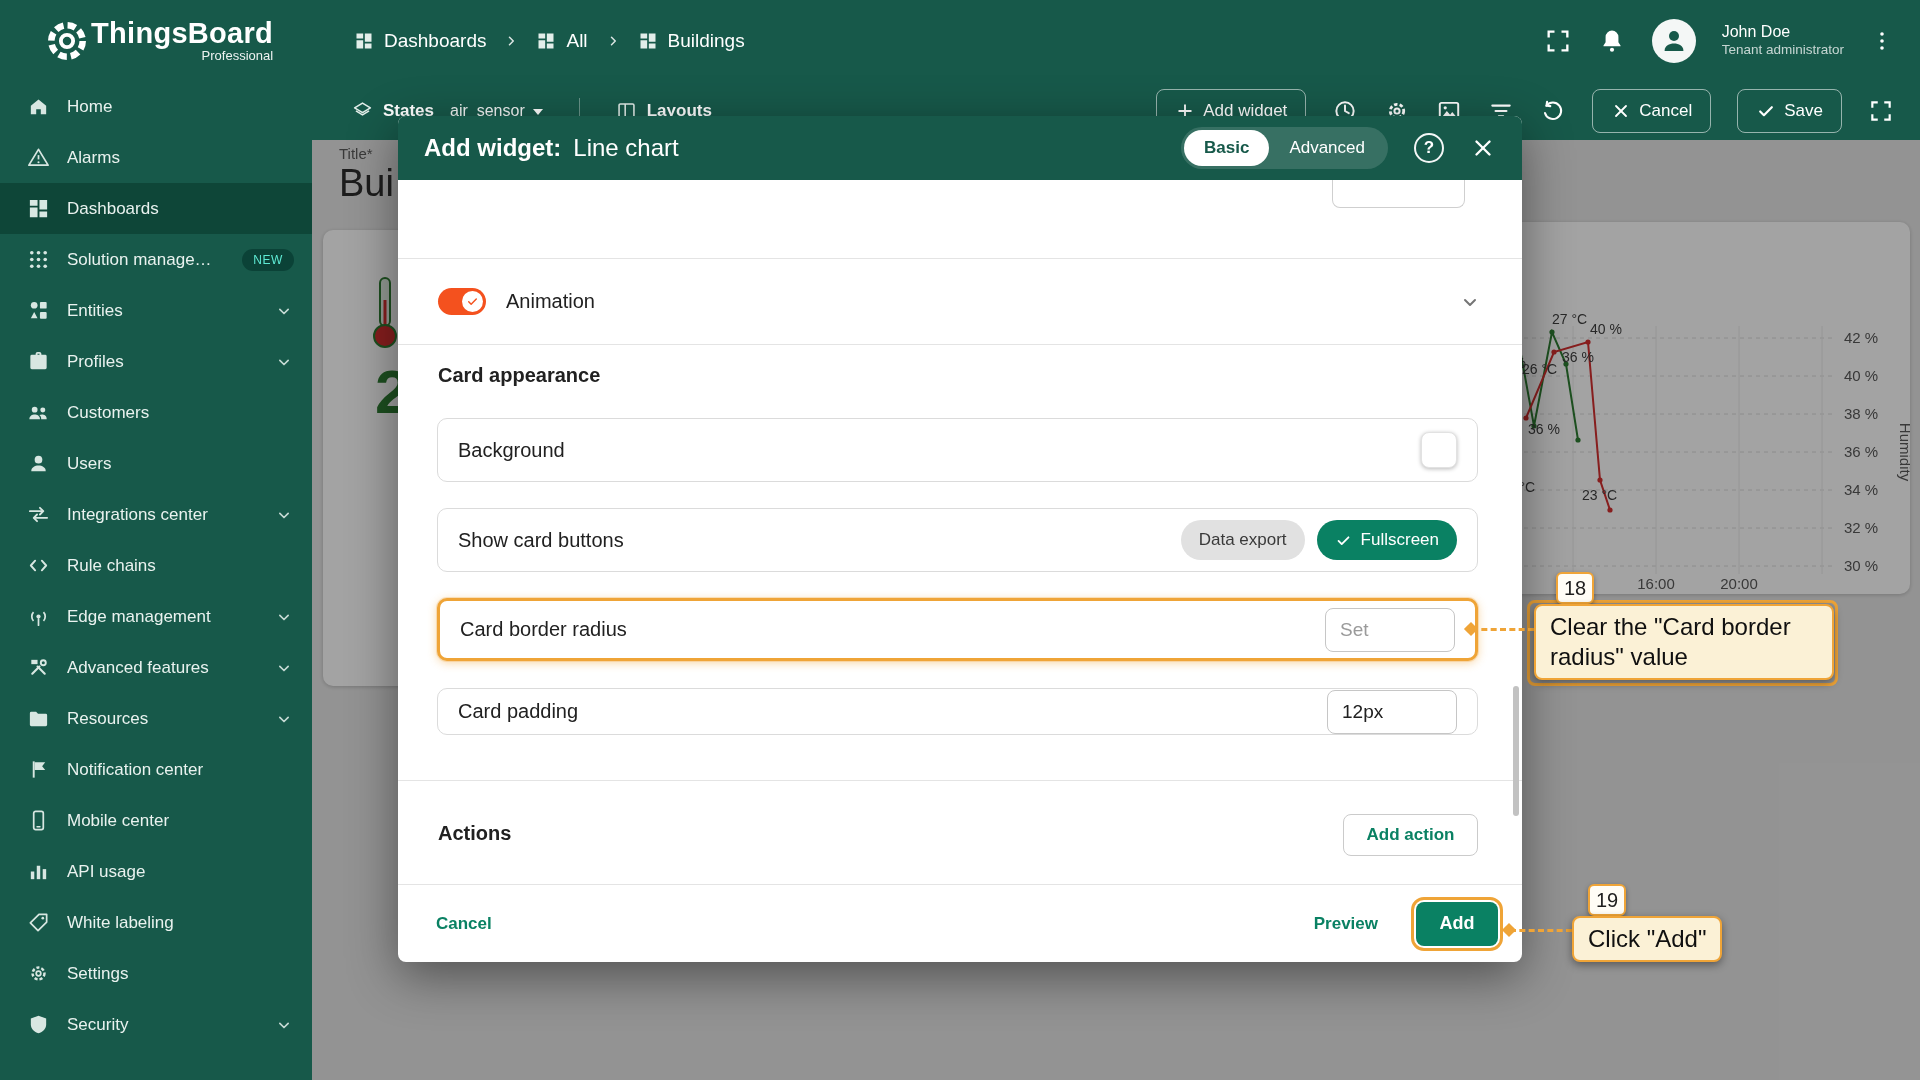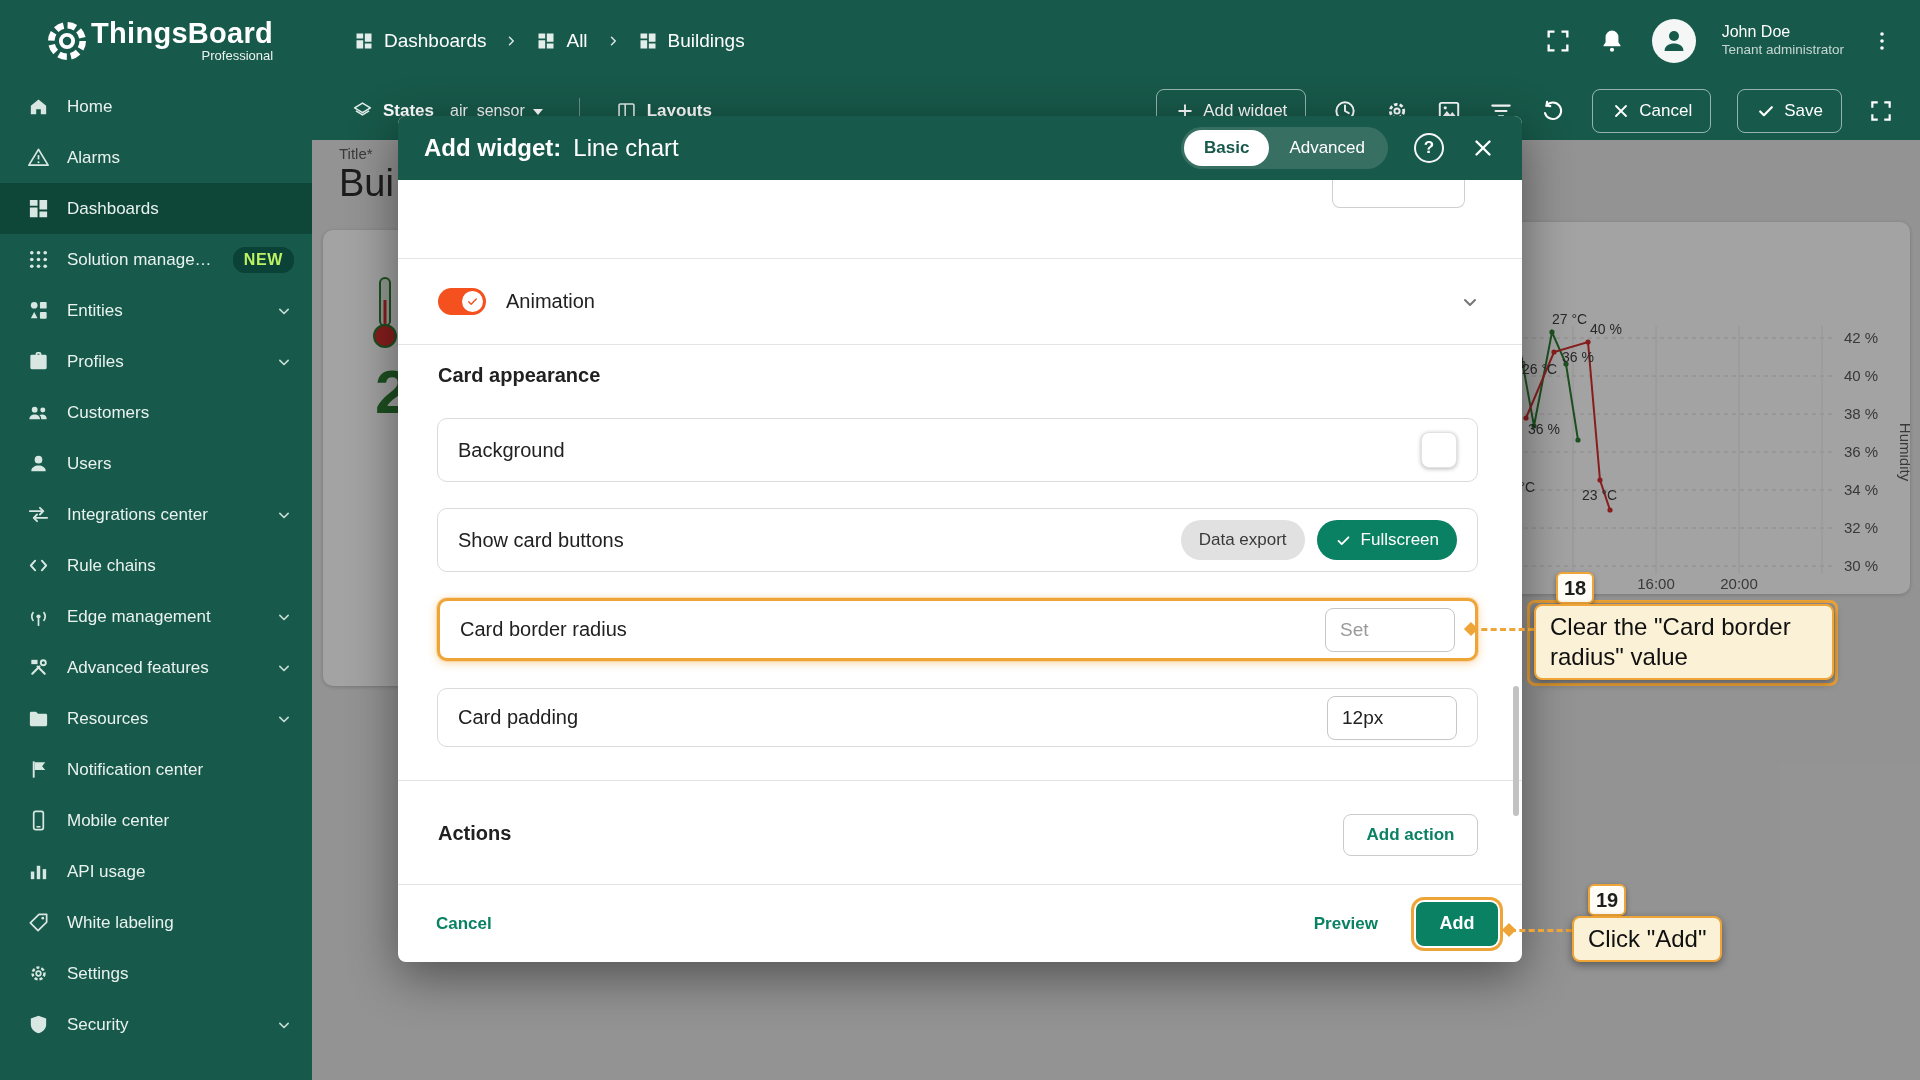--- a/index.html
+++ b/index.html
@@ -27,21 +27,21 @@
   .userblock{display:flex;flex-direction:column;line-height:1.25;cursor:pointer}
   .user-name{font-size:16px}
   .user-role{font-size:13.5px;color:rgba(255,255,255,.75)}
 
   
   .sidebar{position:absolute;top:81px;left:0;bottom:0;width:312px;background:var(--teal_dark,#17594A);z-index:30;overflow:hidden}
   .sb-item{height:51px;display:flex;align-items:center;gap:17px;padding:0 18px 0 27px;color:#E9F2EF;font-size:17px;cursor:pointer;white-space:nowrap}
   .sb-item.active{background:var(--teal_active,#0E4638)}
   .sb-ic{width:23px;height:23px;color:#D8E7E2;flex:none}
   .sb-label{flex:1;overflow:hidden;text-overflow:ellipsis}
-  .sb-badge{background:#0B4237;font-size:16px;font-weight:bold;letter-spacing:.6px;padding:4px 11px;border-radius:12px;color:#bef264}
+  .sb-badge{background:#0B4237;font-size:12px;font-weight:normal;letter-spacing:.6px;padding:4px 11px;border-radius:12px;color:#5eead4}
   .sb-chev{width:20px;height:20px;color:#C6DAD4;flex:none}
 
   
   .toolbar{position:absolute;top:81px;left:312px;right:0;height:59px;background:var(--teal_dark,#17594A);
     display:flex;align-items:center;color:#fff;z-index:10;padding:0 26px 0 40px;gap:16px}
   .tb-group{display:flex;align-items:center;gap:10px;cursor:pointer}
   .tb-ic{width:21px;height:21px;color:#E3EEEA}
   .tb-bold{font-size:17px;font-weight:bold}
   .tb-state{display:flex;align-items:center;gap:8px;font-size:16px;color:rgba(255,255,255,.95);cursor:pointer}
   .caret{width:0;height:0;border-left:5px solid transparent;border-right:5px solid transparent;border-top:6px solid #fff;margin-top:2px}
@@ -107,40 +107,40 @@
   .row-bg{top:302px;height:64px}
   .swatch{margin-left:auto;width:36px;height:36px;background:#fff;border:1px solid #E2E2E2;border-radius:8px;
     box-shadow:0 1px 4px rgba(0,0,0,.28);cursor:pointer}
   .row-buttons{top:392px;height:64px}
   .chip{height:40px;border-radius:20px;padding:0 18px;font-size:17px;display:flex;align-items:center;gap:9px;cursor:pointer}
   .chip-gray{background:#E1E1E1;color:#3a3a3a;margin-left:auto}
   .chip-teal{background:var(--accent,#0A8163);color:#fff;margin-left:12px}
   .chip-teal svg{width:17px;height:17px;color:#fff}
   .row-radius{top:482px;height:63px;border:3px solid var(--highlight,#EFA437);
     box-shadow:0 0 0 1px rgba(239,164,55,.25),0 2px 10px rgba(239,164,55,.45)}
-  .row-padding{top:572px;height:59px}
+  .row-padding{top:572px;height:47px}
   .row input{margin-left:auto;width:130px;height:44px;border:1px solid #C6C6C6;border-radius:8px;padding:0 14px;
     font-size:19px;color:#212121;font-family:inherit;outline:none;background:#fff}
   .row input::placeholder{color:#9A9A9A}
   .actions-h{top:706px}
   .btn-outline{position:absolute;left:945px;top:698px;width:135px;height:42px;border:1px solid #CBCBCB;border-radius:8px;
     background:#fff;color:var(--accent,#0A8163);font-size:17px;font-weight:bold;display:flex;align-items:center;
     justify-content:center;cursor:pointer}
   .m-footer{position:absolute;left:0;right:0;top:769px;bottom:0;display:flex;align-items:center;padding:0 24px}
   .m-link{color:var(--accent,#0A8163);font-size:17px;font-weight:bold;cursor:pointer;padding:10px 14px}
   .m-link.preview{margin-left:auto;margin-right:24px}
   .btn-add{width:82px;height:44px;background:var(--accent,#0A8163);color:#fff;border:none;border-radius:8px;
     font-size:18px;font-weight:bold;cursor:pointer;outline:3px solid var(--highlight,#EFA437);outline-offset:2px;
     font-family:inherit}
   .m-scroll{position:absolute;right:3px;top:570px;width:6px;height:130px;background:#C2C2C2;border-radius:3px;cursor:pointer}
 
   
   .ann{position:absolute;z-index:60}
   .ann-badge{width:38px;height:32px;background:#FFFDF6;border:2px solid var(--highlight,#EFA437);border-radius:6px;
-    display:flex;align-items:center;justify-content:center;font-size:20px;font-weight:bold;color:#1e1e1e;
+    display:flex;align-items:center;justify-content:center;font-size:20px;font-weight:normal;color:#1e1e1e;
     box-shadow:0 2px 5px rgba(0,0,0,.35)}
   .ann-callout{background:var(--callout_bg,#FBF1D6);border:2px solid var(--highlight,#EFA437);border-radius:8px;
     padding:6px 14px;font-size:24px;color:#101010;line-height:1.25;box-shadow:0 3px 9px rgba(0,0,0,.4)}
   .conn{height:0;border-top:3px dashed var(--highlight,#EFA437)}
   .diamond{width:10px;height:10px;background:var(--highlight,#EFA437);transform:rotate(45deg)}
 </style>
 </head>
 <body>
 
 <svg width="0" height="0" style="position:absolute">

